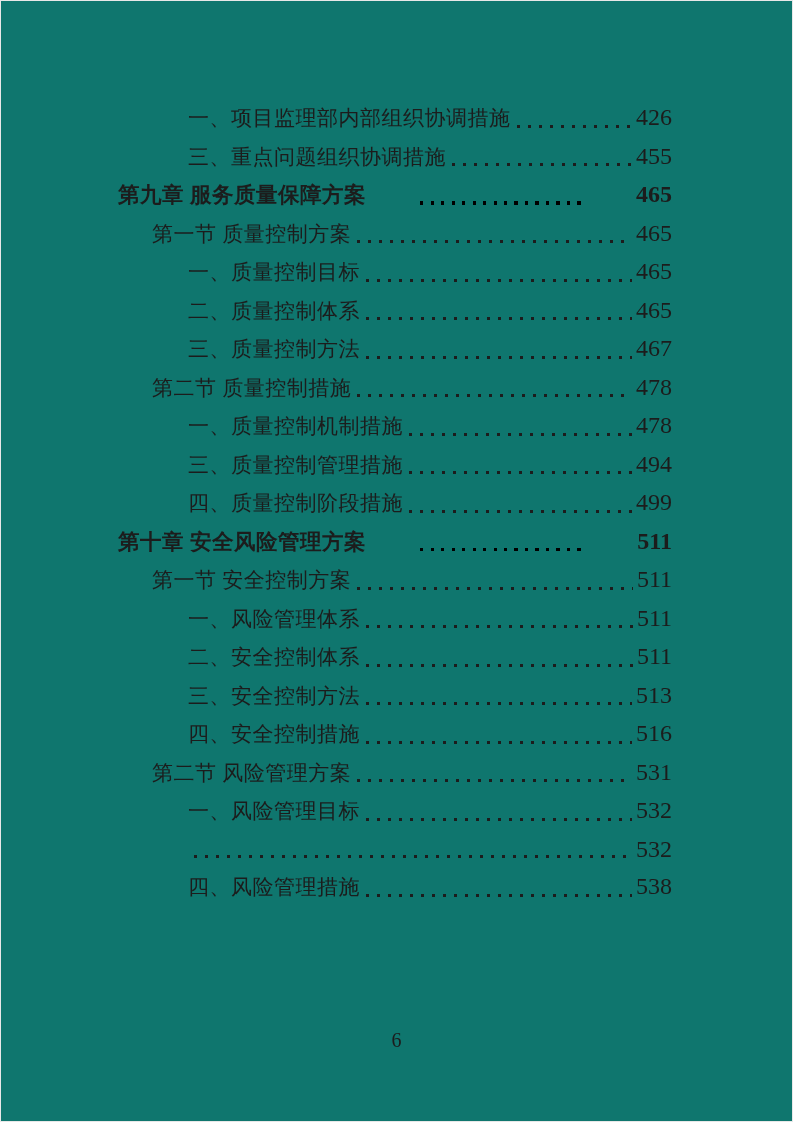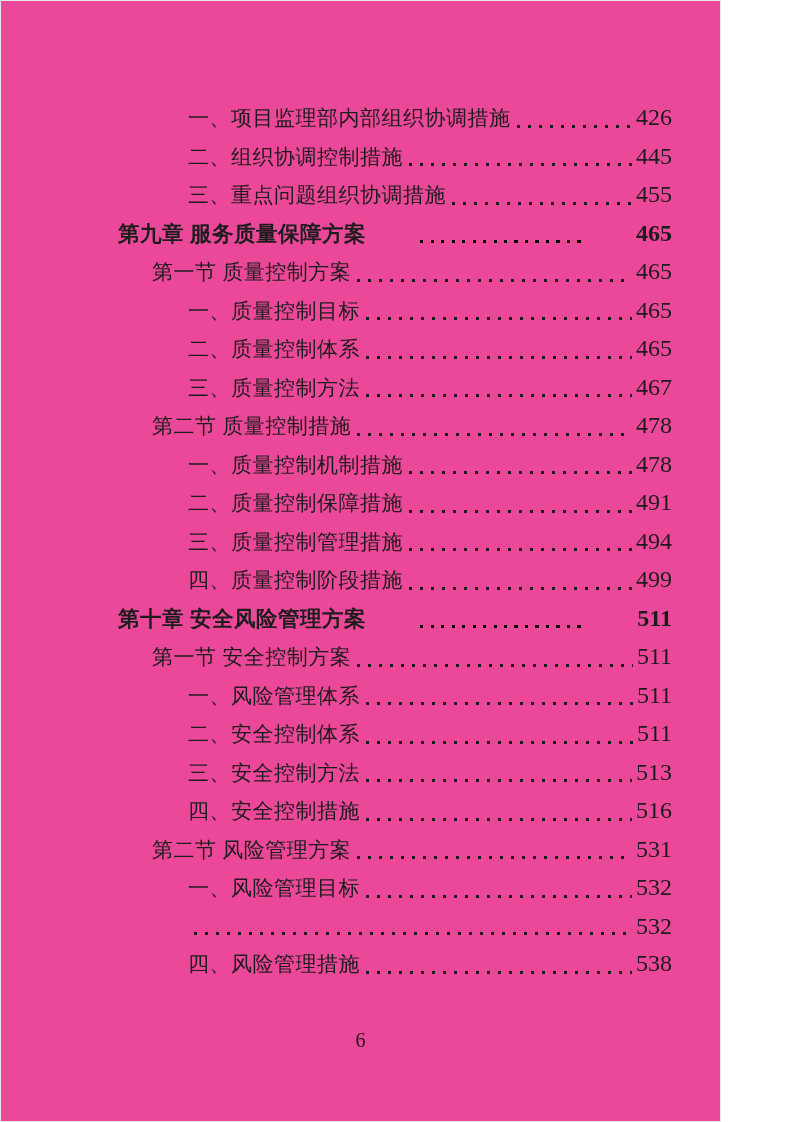--- a/index.html
+++ b/index.html
@@ -3,23 +3,23 @@
 <meta charset="utf-8">
 <style>
   * { margin: 0; padding: 0; box-sizing: border-box; }
 
   html, body {
     background: #ffffff;
   }
 
   .page {
     position: relative;
-    width: 721px;
+    width: 793px;
     height: 1122px;
-    background: #ec4899;
+    background: #0f766e;
     overflow: hidden;
     font-family: "Liberation Serif", "DejaVu Serif", serif;
     color: #1c1c1c;
     box-shadow: inset 0 0 0 1px #e8e8e8;
   }
 
   .toc {
     position: absolute;
     left: 118px;
     top: 99px;
@@ -83,25 +83,20 @@
 
 <div class="page">
 
   <div class="toc">
       <div class="toc-row level-item">
     <span class="toc-label">一、项目监理部内部组织协调措施</span>
     <span class="toc-leader"></span>
     <span class="toc-page">426</span>
   </div>
       <div class="toc-row level-item">
-    <span class="toc-label">二、组织协调控制措施</span>
-    <span class="toc-leader"></span>
-    <span class="toc-page">445</span>
-  </div>
-      <div class="toc-row level-item">
     <span class="toc-label">三、重点问题组织协调措施</span>
     <span class="toc-leader"></span>
     <span class="toc-page">455</span>
   </div>
       <div class="toc-row level-chapter">
     <span class="toc-label">第九章 服务质量保障方案</span>
     <span class="toc-leader"></span>
     <span class="toc-page">465</span>
   </div>
       <div class="toc-row level-section">
@@ -126,25 +121,20 @@
   </div>
       <div class="toc-row level-section">
     <span class="toc-label">第二节 质量控制措施</span>
     <span class="toc-leader"></span>
     <span class="toc-page">478</span>
   </div>
       <div class="toc-row level-item">
     <span class="toc-label">一、质量控制机制措施</span>
     <span class="toc-leader"></span>
     <span class="toc-page">478</span>
-  </div>
-      <div class="toc-row level-item">
-    <span class="toc-label">二、质量控制保障措施</span>
-    <span class="toc-leader"></span>
-    <span class="toc-page">491</span>
   </div>
       <div class="toc-row level-item">
     <span class="toc-label">三、质量控制管理措施</span>
     <span class="toc-leader"></span>
     <span class="toc-page">494</span>
   </div>
       <div class="toc-row level-item">
     <span class="toc-label">四、质量控制阶段措施</span>
     <span class="toc-leader"></span>
     <span class="toc-page">499</span>

